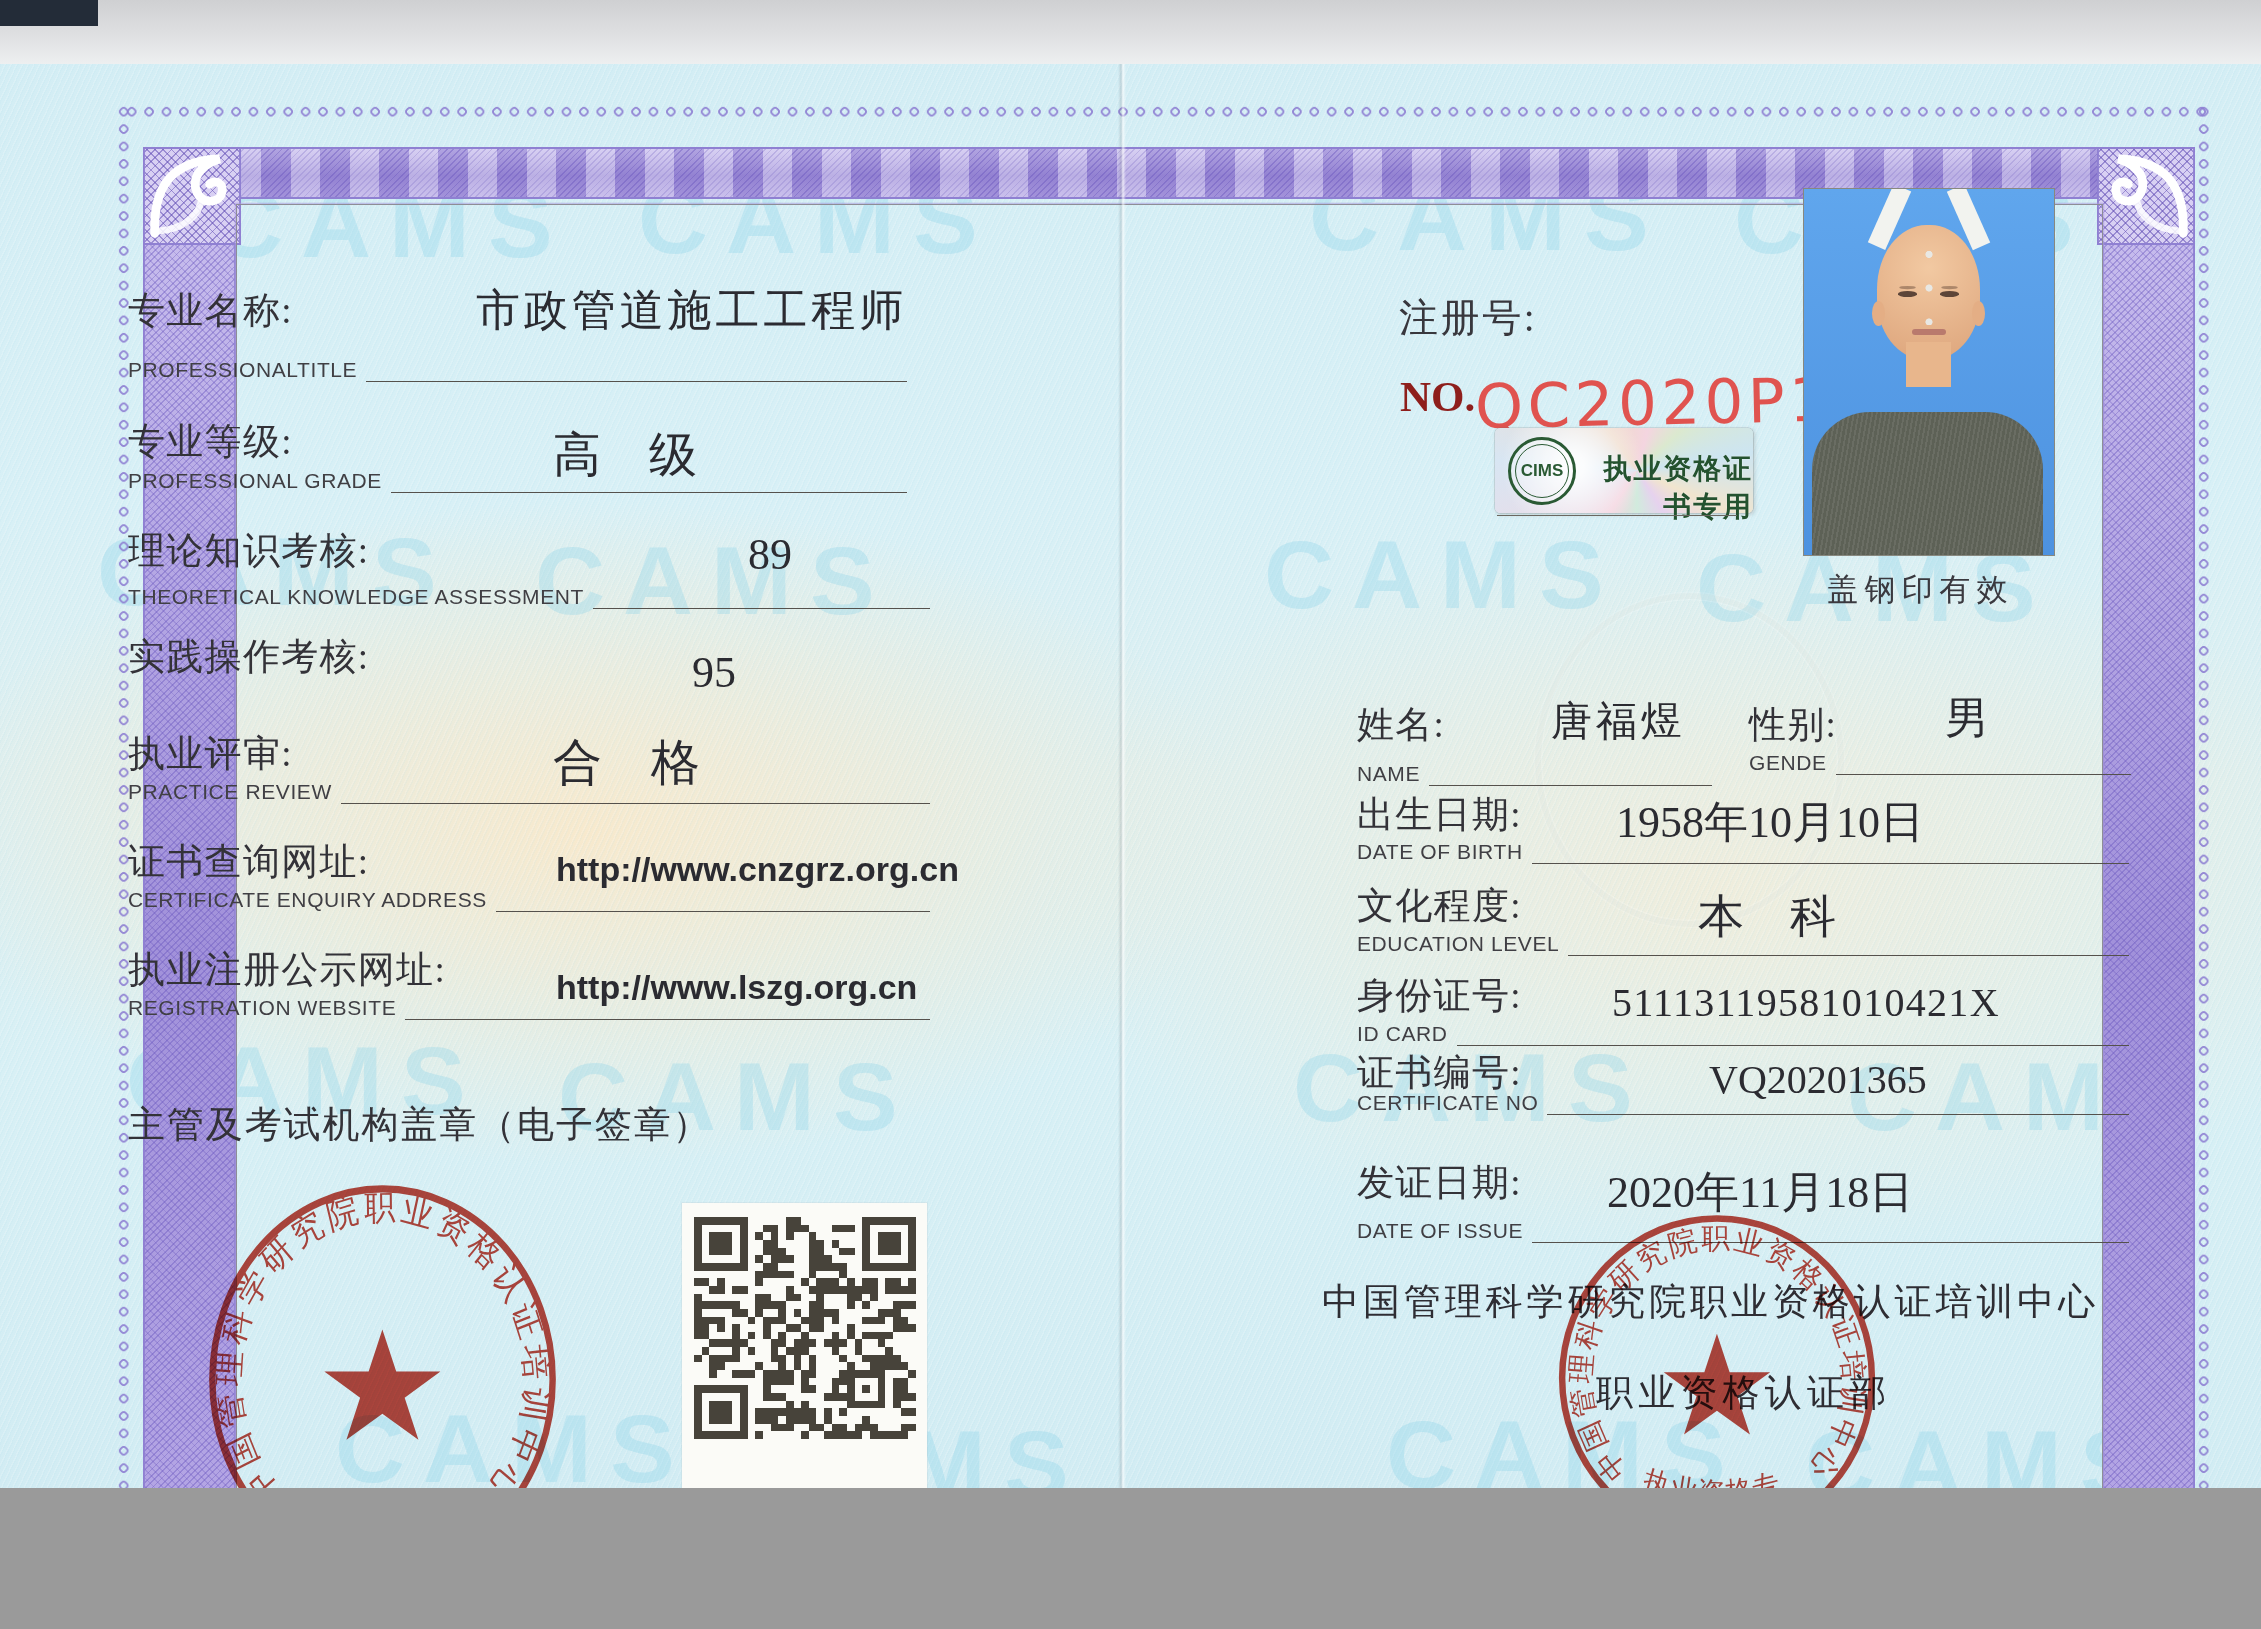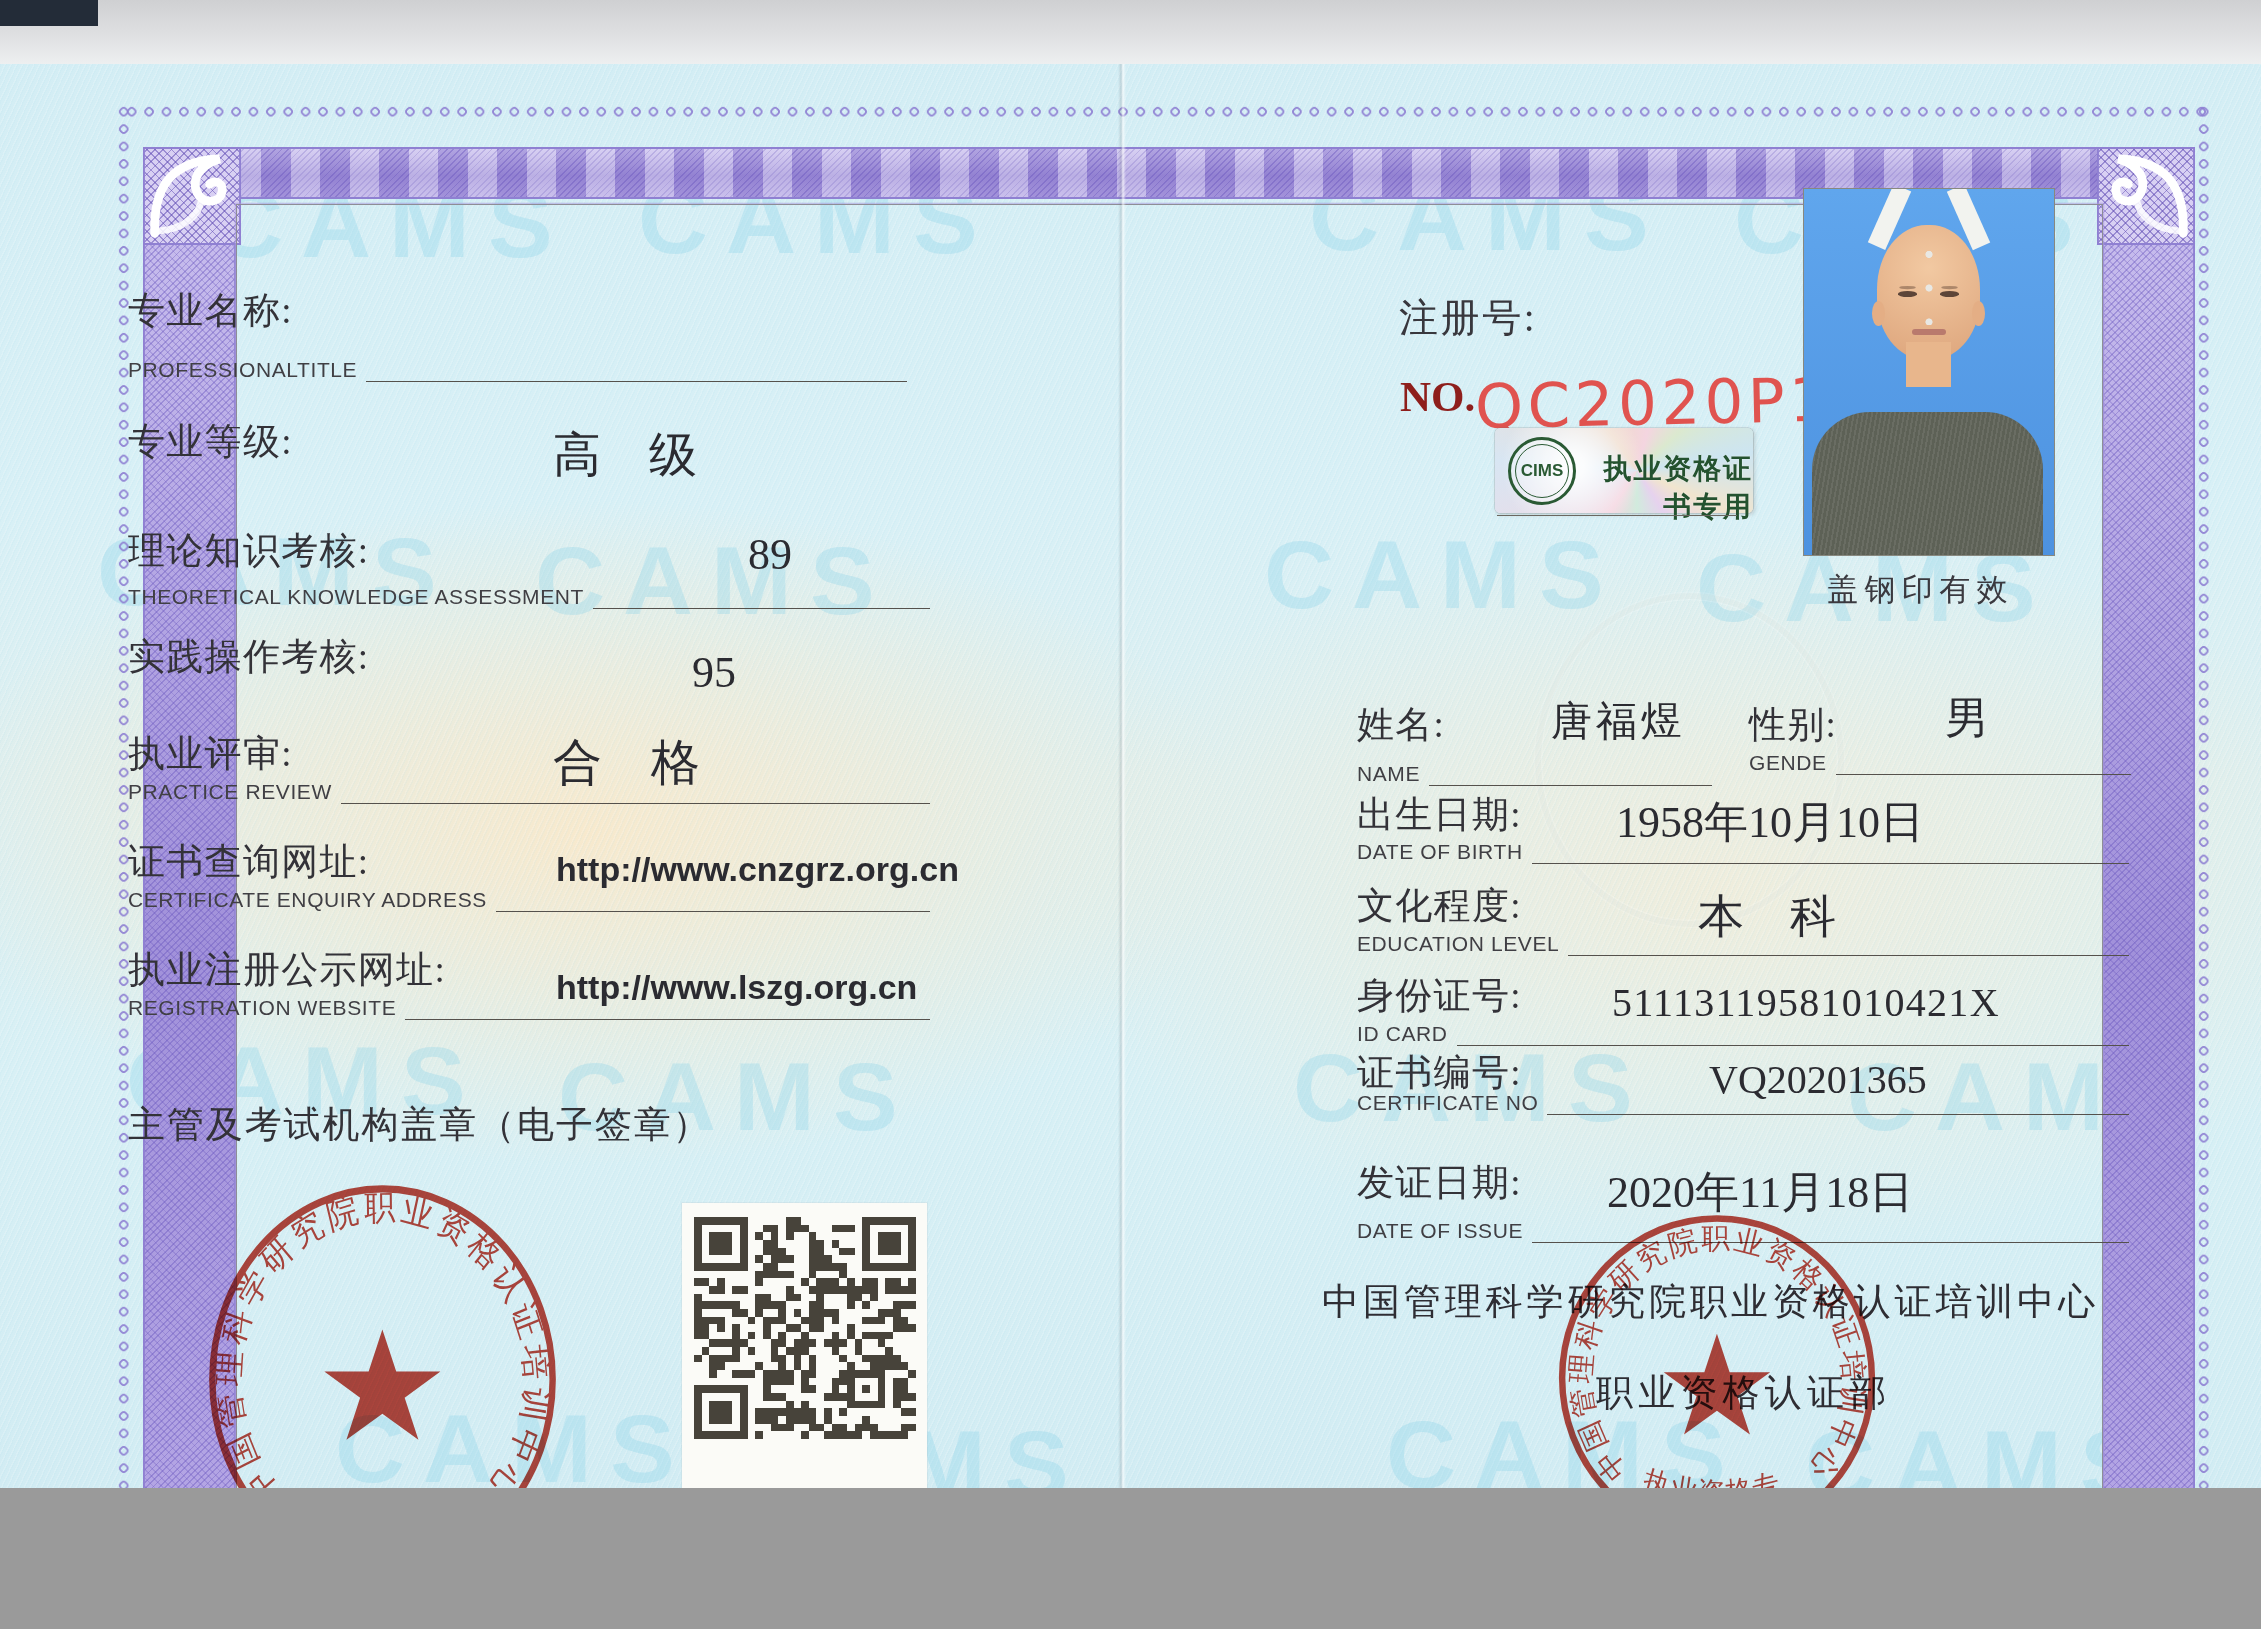--- a/index.html
+++ b/index.html
@@ -184,27 +184,32 @@
         <path d="M12,88 C10,40 30,14 78,12 C55,20 50,34 55,46 C60,58 76,58 80,48 C84,38 74,32 68,38" fill="none" stroke="#ffffff" stroke-width="9" stroke-linecap="round"></path>
         <path d="M14,86 C42,84 58,70 60,52" fill="none" stroke="#ffffff" stroke-width="7" opacity=".85" stroke-linecap="round"></path>
       </svg></div>
   <div class="innerline"></div>
 
   <div class="scan-strip"></div>
   <div class="scan-corner"></div>
   <div class="fold"></div>
 
   <div class="cn" id="lf0cn">专业名称:</div>
+  <div class="val" id="lf0v">市政管道施工工程师</div>
   <div class="enrow" id="lf0e">
       <span class="en">PROFESSIONALTITLE</span>
       <span class="uline"></span>
     </div>
 
   <div class="cn" id="lf1cn">专业等级:</div>
   <div class="val" id="lf1v">高　级</div>
+  <div class="enrow" id="lf1e">
+      <span class="en">PROFESSIONAL GRADE</span>
+      <span class="uline"></span>
+    </div>
 
   <div class="cn" id="lf2cn">理论知识考核:</div>
   <div class="val" id="lf2v">89</div>
   <div class="enrow" id="lf2e">
       <span class="en">THEORETICAL KNOWLEDGE ASSESSMENT</span>
       <span class="uline"></span>
     </div>
 
   <div class="cn" id="lf3cn">实践操作考核:</div>
   <div class="val" id="lf3v">95</div>

